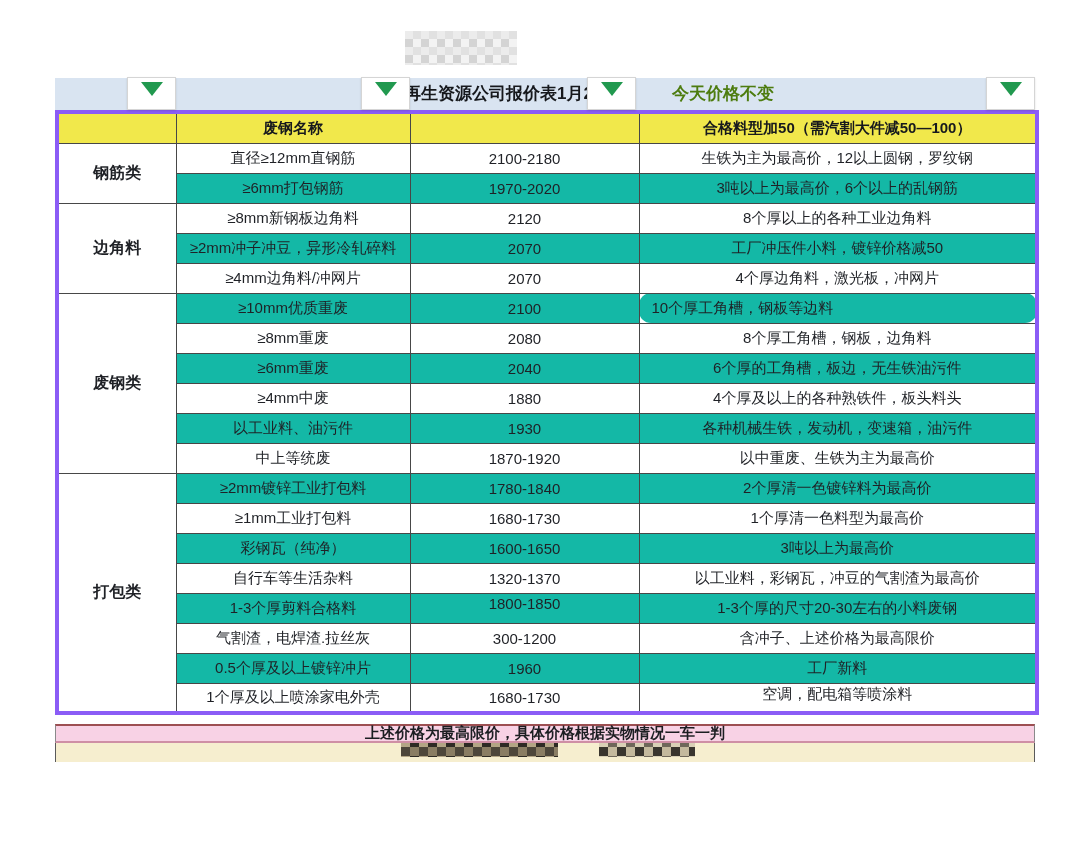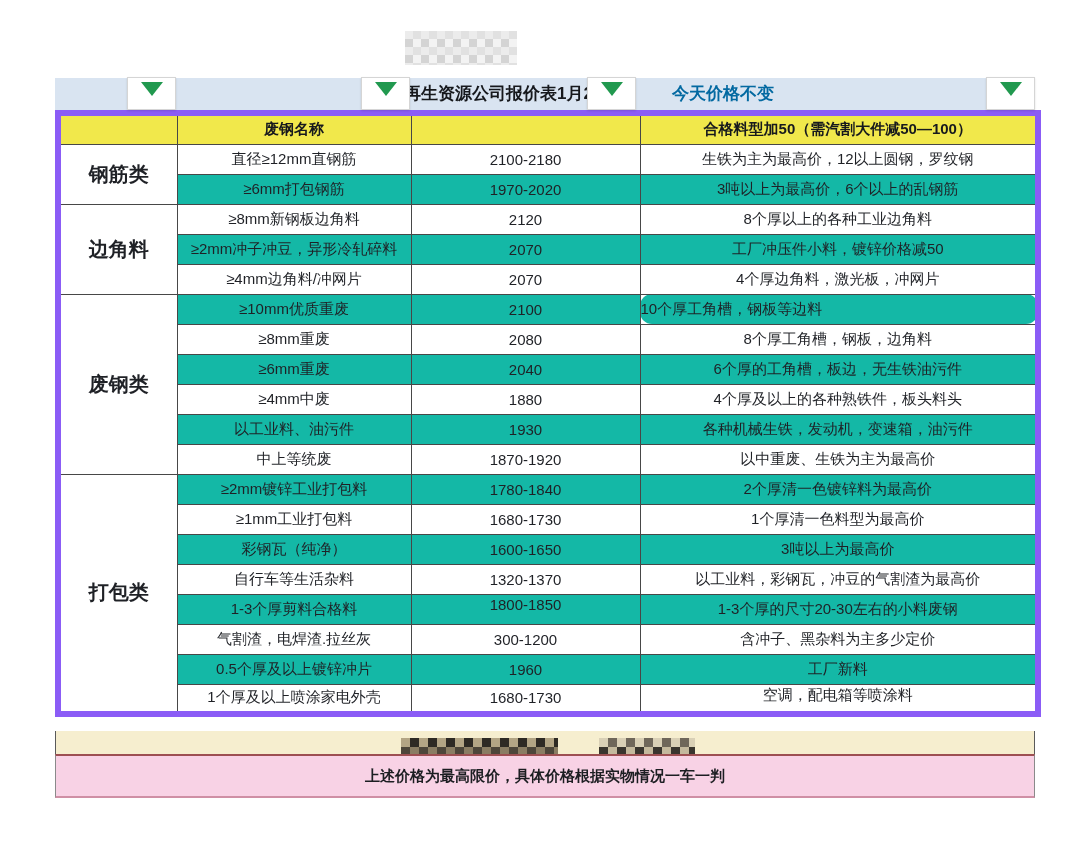--- a/index.html
+++ b/index.html
@@ -22,21 +22,21 @@
   }
 
   
   .title-bar {
     position:absolute; left:55px; top:78px; width:980px; height:32px;
     background:#d9e4f1;
   }
   .title-left { position:absolute; left:349px; top:0; height:32px; line-height:32px;
     font-size:17px; font-weight:bold; color:#16181c; }
   .title-right { position:absolute; left:617px; top:0; height:32px; line-height:32px;
-    font-size:17px; font-weight:bold; color:#0369a1; }
+    font-size:17px; font-weight:bold; color:#4d7c0f; }
 
   .filter-box {
     position:absolute; top:-1px; width:49px; height:33px; background:#ffffff;
     border:1px solid #d5d5d5; box-shadow:0 1px 2px rgba(0,0,0,.12); z-index:3;
     display:flex; justify-content:center; align-items:flex-start;
   }
   .filter-box .tri {
     margin-top:4px; width:0; height:0; display:block;
     border-left:11px solid transparent; border-right:11px solid transparent;
     border-top:14px solid #21994f;
@@ -46,38 +46,38 @@
   
   table.price {
     position:absolute; left:55px; top:110px; width:980px;
     border-collapse:collapse; table-layout:fixed;
     font-size:15px; color:#1f2126;
   }
   table.price th, table.price td {
     border:1px solid #474747; text-align:center; vertical-align:middle;
     overflow:hidden; white-space:nowrap;
   }
-  table.price { border:6px solid #8b5cf6; }
+  table.price { border:4px solid #8b5cf6; }
   table.price thead th { height:31px; background:#f1e84b; font-weight:bold; font-size:15px; color:#17191d; }
   table.price tbody td { height:30px; background:#ffffff; }
   table.price tbody tr.alt td { background:#14b8a6; }
-  table.price tbody td.cat { background:#ffffff !important; font-weight:bold; font-size:20px; }
-  table.price td.left { text-align:left; padding-left:0;border-radius:12px; }
+  table.price tbody td.cat { background:#ffffff !important; font-weight:bold; font-size:16px; }
+  table.price td.left { text-align:left; padding-left:12px;border-radius:12px; }
   table.price td.vtop { vertical-align:top; line-height:20px;margin-top:25px; }
 
   
   .cream-band {
     position:absolute; left:55px; top:731px; width:980px; height:31px;
     background:#f6eecf; border-left:1px solid #5a5a5a; border-right:1px solid #5a5a5a;
   }
   .cream-band .seg1 { position:absolute; left:345px; top:7px; width:157px; height:19px; }
   .cream-band .seg2 { position:absolute; left:543px; top:7px; width:96px; height:19px; }
 
   .pink-band {
-    position:absolute; left:55px; top:754px; width:980px; height:44px;
+    position:absolute; left:55px; top:724px; width:980px; height:19px;
     background:#f8d2e5; border-top:2px solid #9d4f52; border-bottom:2px solid #cf8fa5;
     border-left:1px solid #8a8a8a; border-right:1px solid #8a8a8a;
     display:flex; align-items:center; justify-content:center;
   }
   .pink-band span { font-size:15px; font-weight:bold; color:#1c1e22; }
 </style>
 </head>
 <body>
 
 <div class="canvas">
@@ -197,21 +197,21 @@
           <td>以工业料，彩钢瓦，冲豆的气割渣为最高价</td>
         </tr>
         <tr class="alt">
           <td>1-3个厚剪料合格料</td>
           <td class="vtop">1800-1850</td>
           <td>1-3个厚的尺寸20-30左右的小料废钢</td>
         </tr>
         <tr>
           <td>气割渣，电焊渣.拉丝灰</td>
           <td>300-1200</td>
-          <td>含冲子、黑杂料为主多少定价</td>
+          <td>含冲子、上述价格为最高限价</td>
         </tr>
         <tr class="alt">
           <td>0.5个厚及以上镀锌冲片</td>
           <td>1960</td>
           <td>工厂新料</td>
         </tr>
         <tr>
           <td>1个厚及以上喷涂家电外壳</td>
           <td>1680-1730</td>
           <td class="vtop">空调，配电箱等喷涂料</td>

